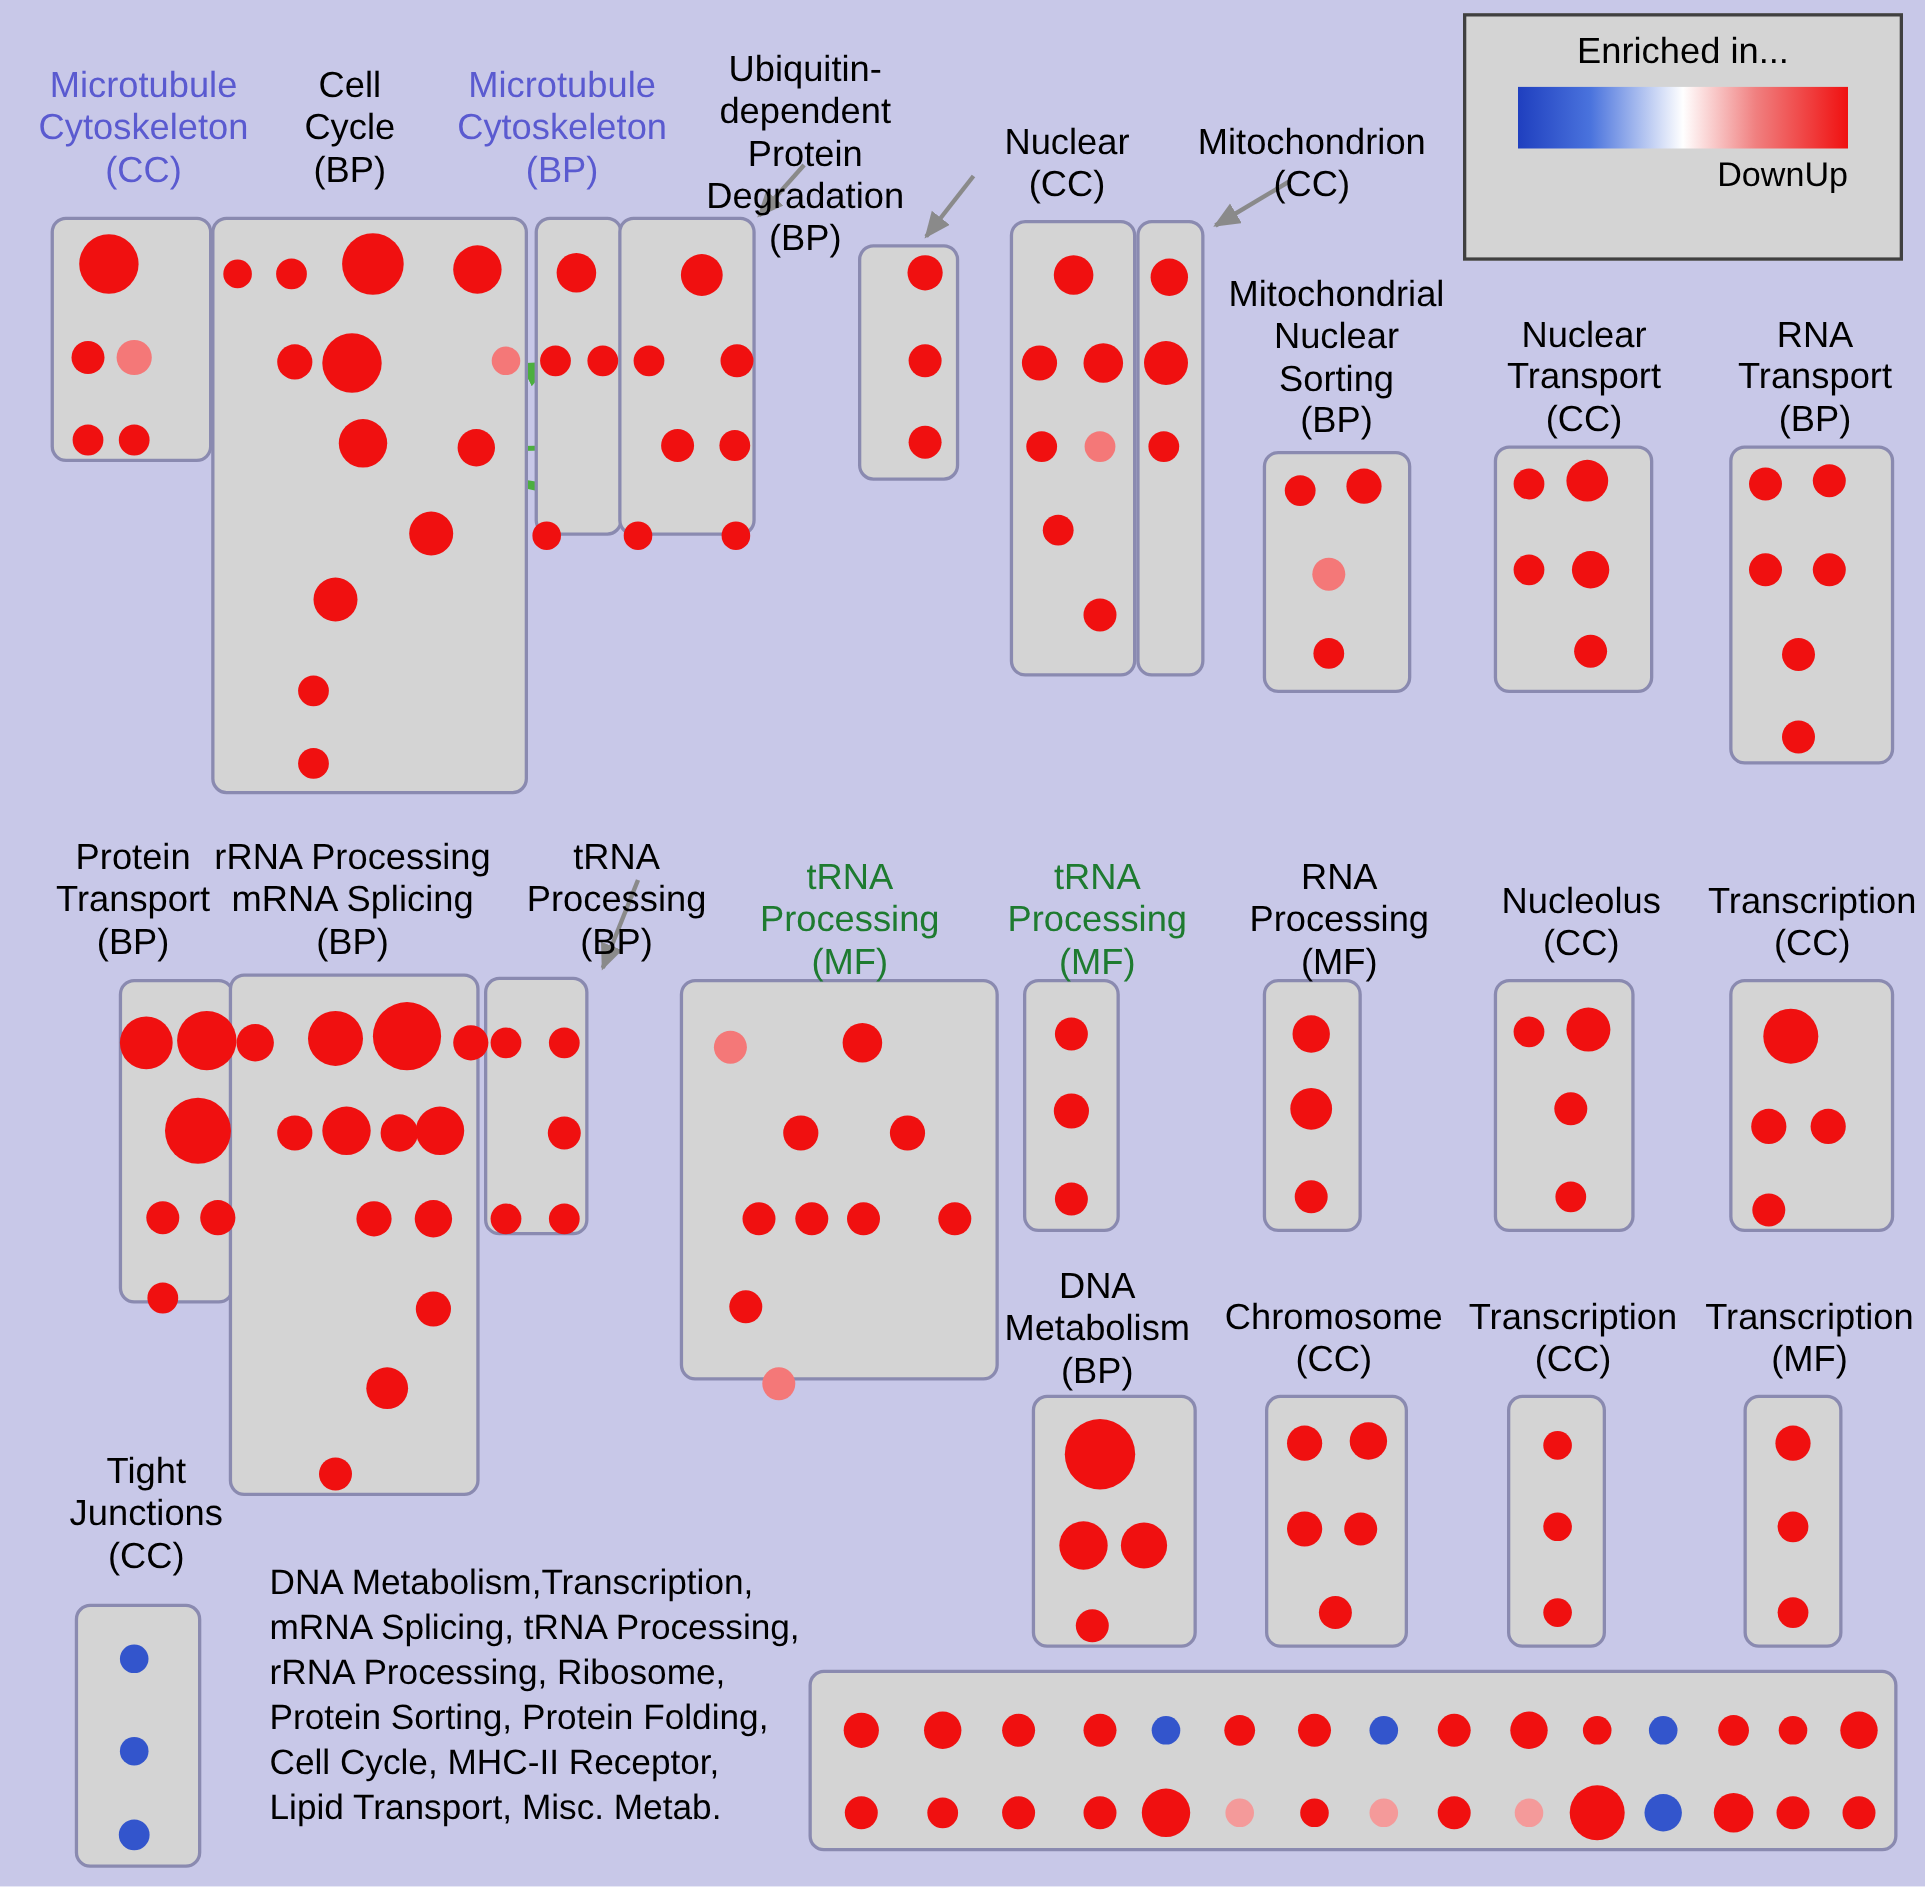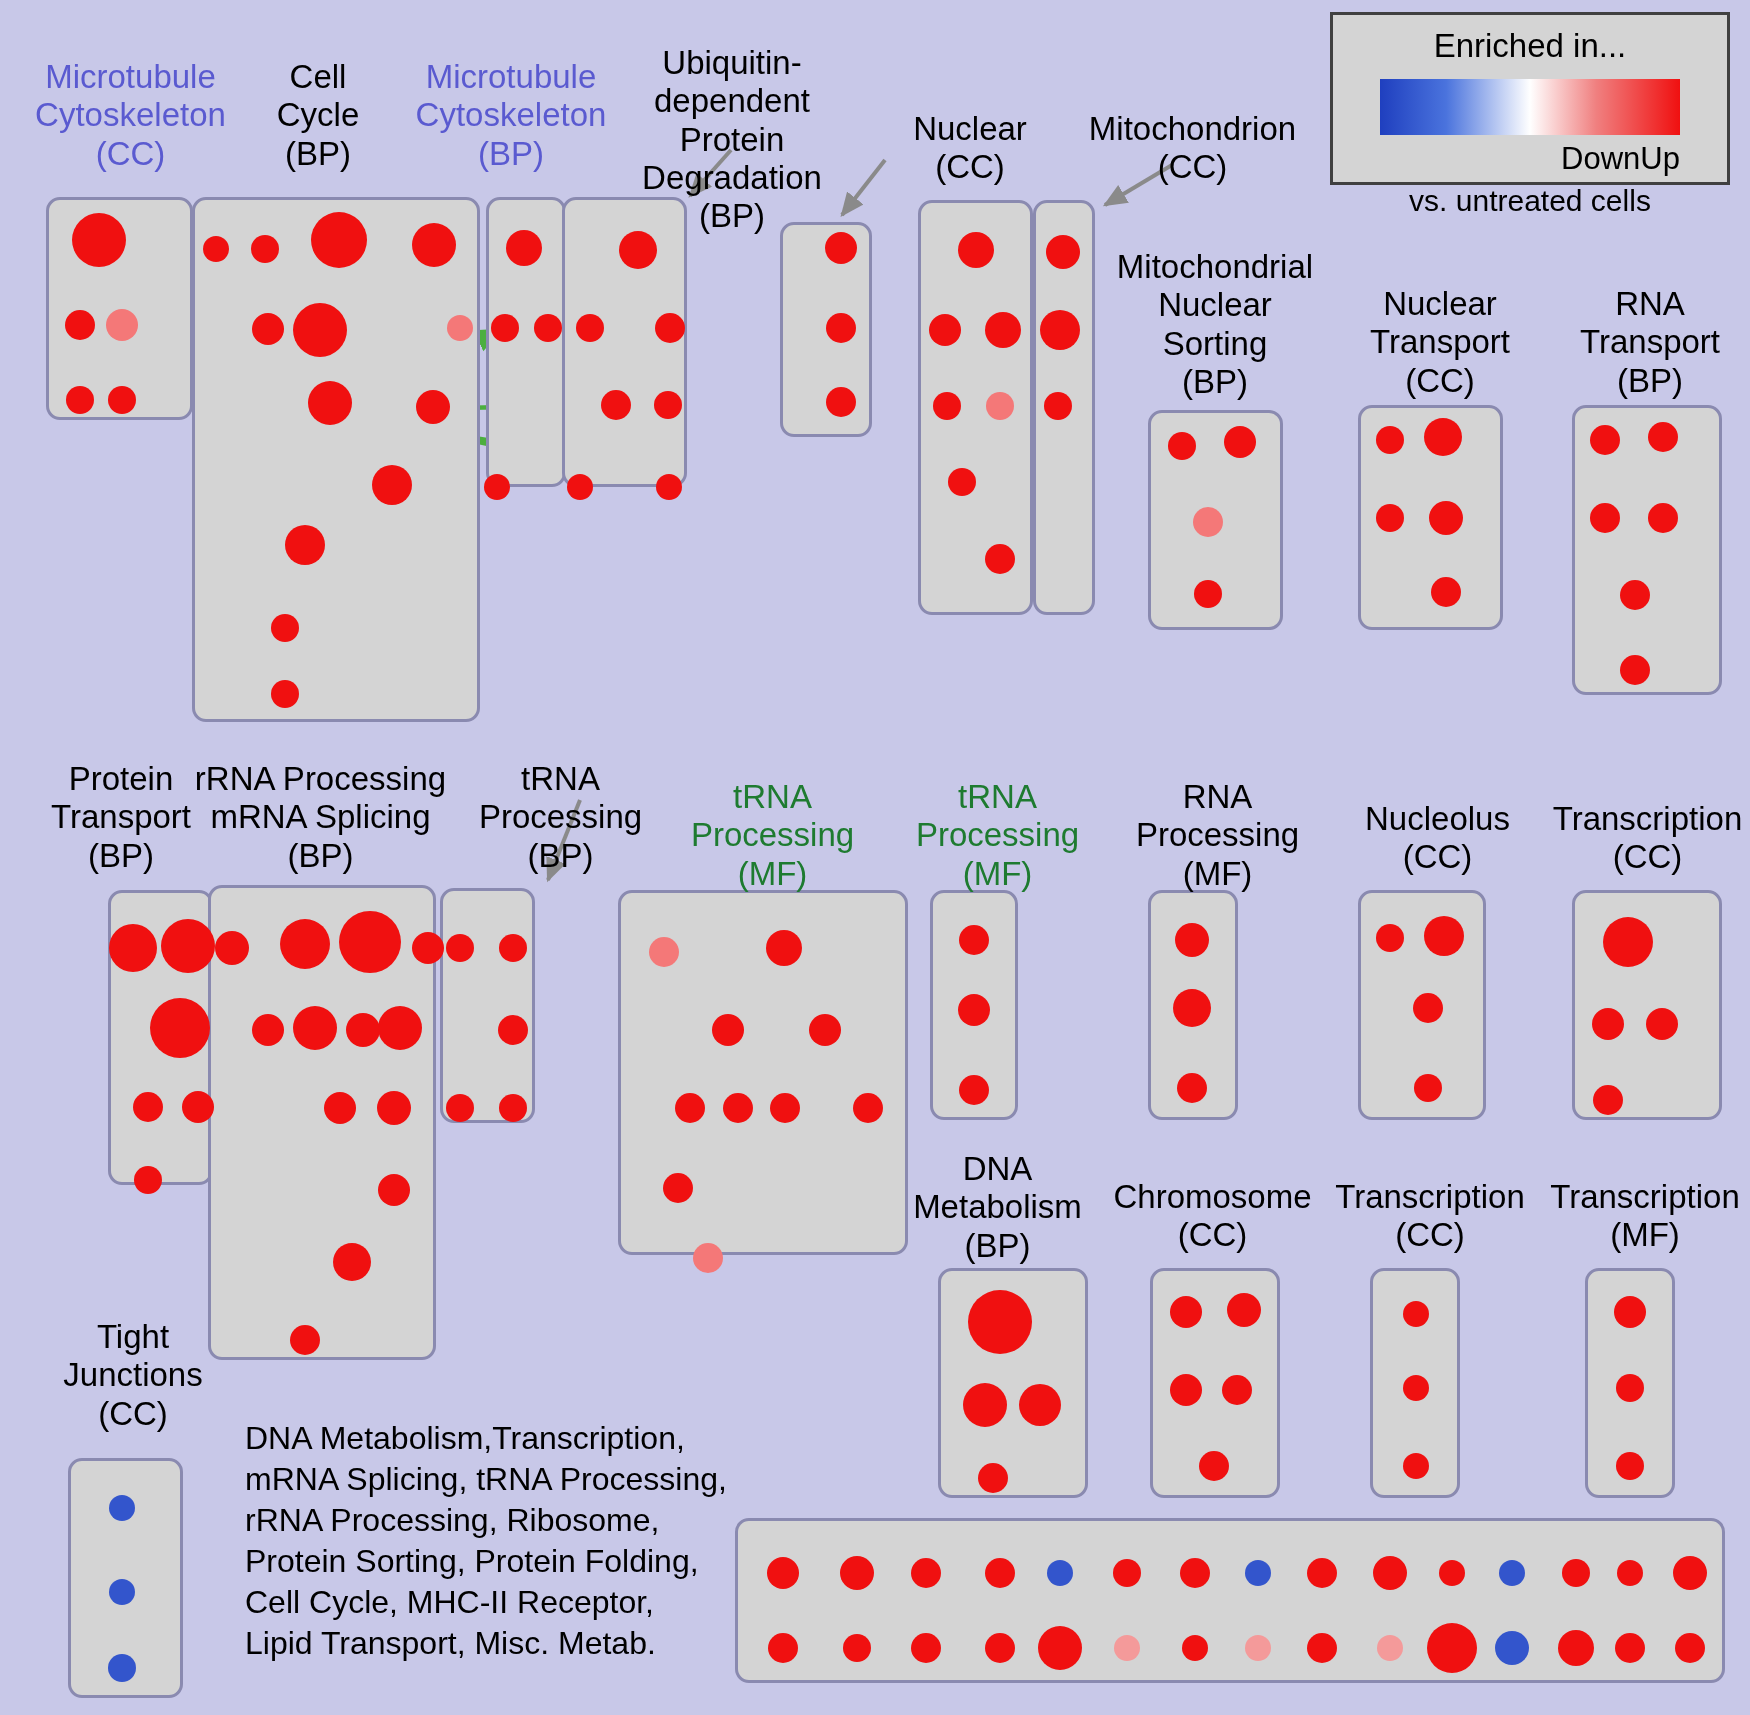--- a/index.html
+++ b/index.html
@@ -456,28 +456,27 @@
 (CC)</div>
       <div class="label" style="left: 1325px; top: 1178px; width: 210px;">Transcription
 (CC)</div>
       <div class="label" style="left: 1540px; top: 1178px; width: 210px;">Transcription
 (MF)</div>
       <div class="label" style="left: 48px; top: 1318px; width: 170px;">Tight
 Junctions
 (CC)</div>
     </div>
 
-  <div class="legend" id="legend" style="left:1330px; top:12px; width:400px; height:173px;">
+  <div class="legend" id="legend" style="left:1330px; top:12px; width:400px; height:225px;">
     <div class="legend-title">Enriched in...</div>
     <div class="legend-bar"></div>
     <div class="legend-ends">
       <span>Down</span>
       <span>Up</span>
     </div>
-    <div class="legend-sub">vs. untreated cells</div>
   </div>
 
   <div class="textblock" id="misc-text" style="left:245px; top:1418px;">DNA Metabolism,Transcription,
 mRNA Splicing, tRNA Processing,
 rRNA Processing, Ribosome,
 Protein Sorting, Protein Folding,
 Cell Cycle, MHC-II Receptor,
 Lipid Transport, Misc. Metab.</div>
 </div>
 

